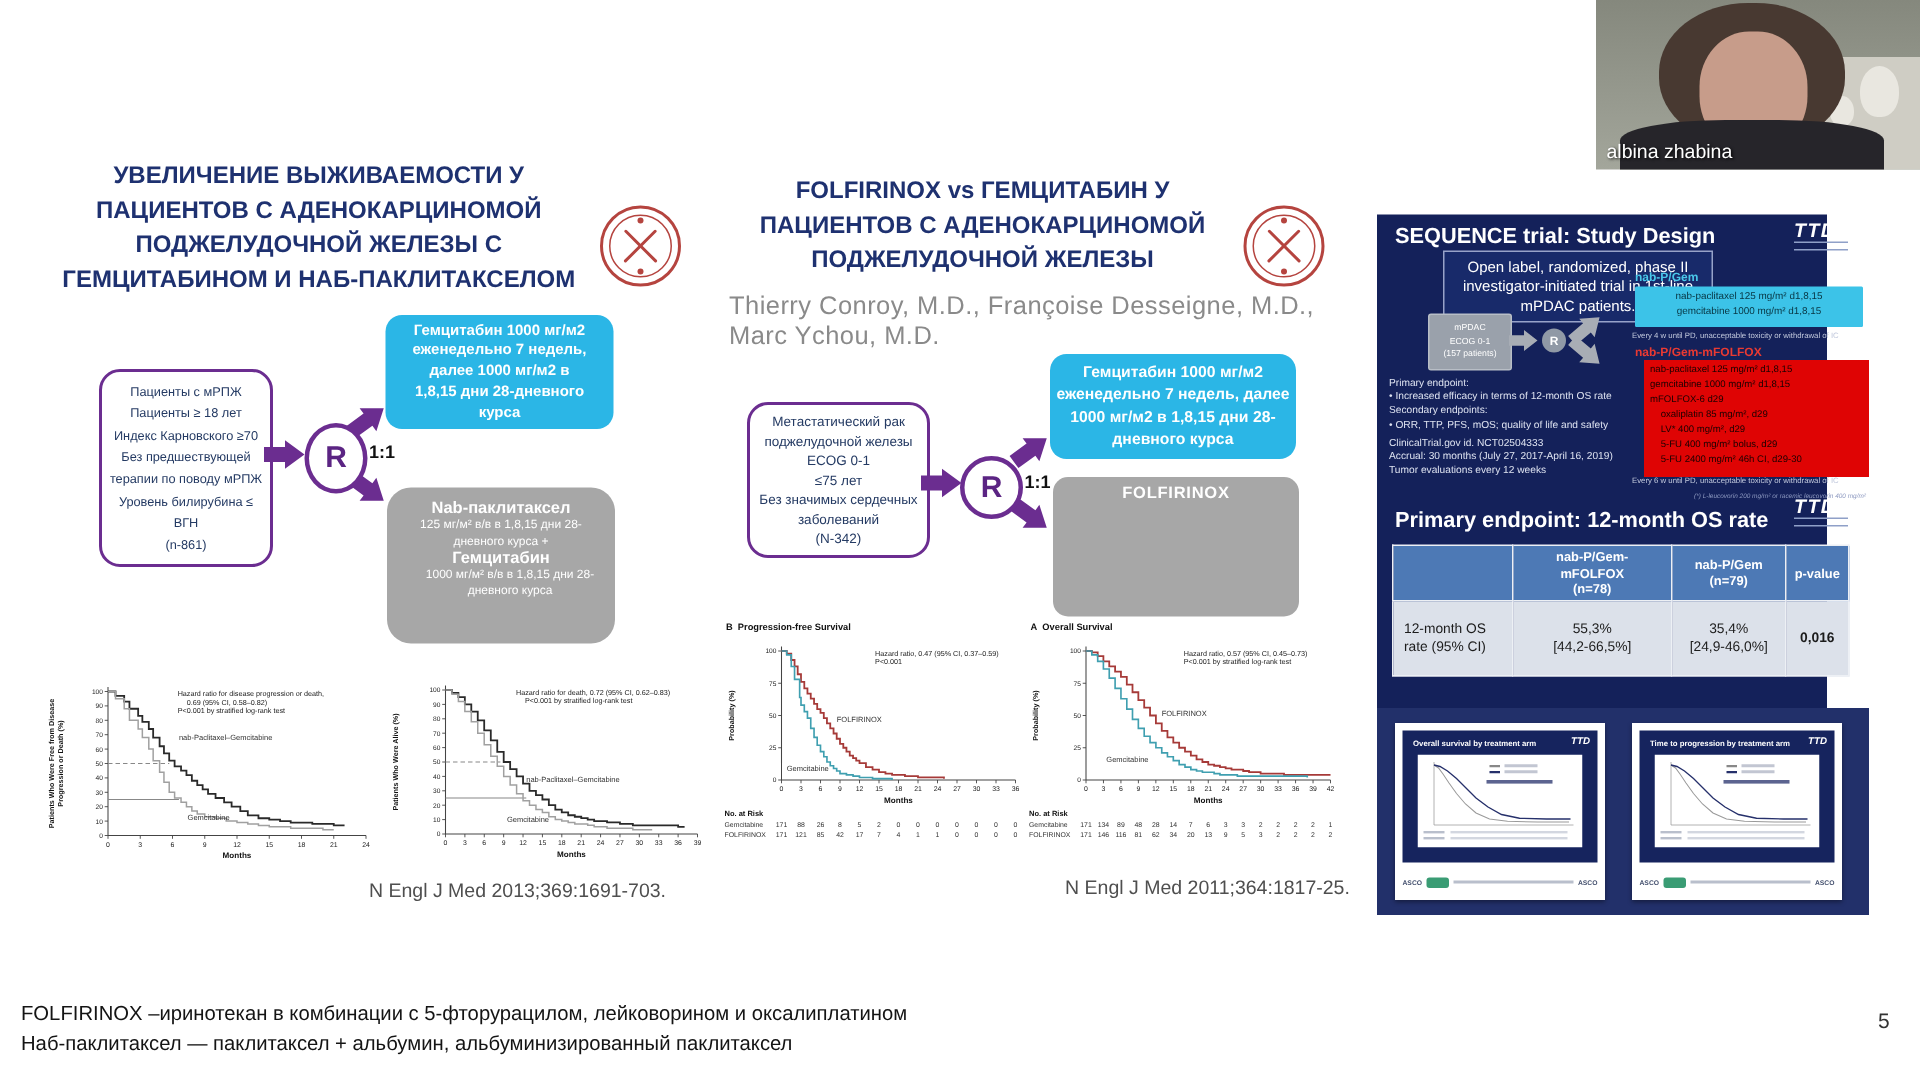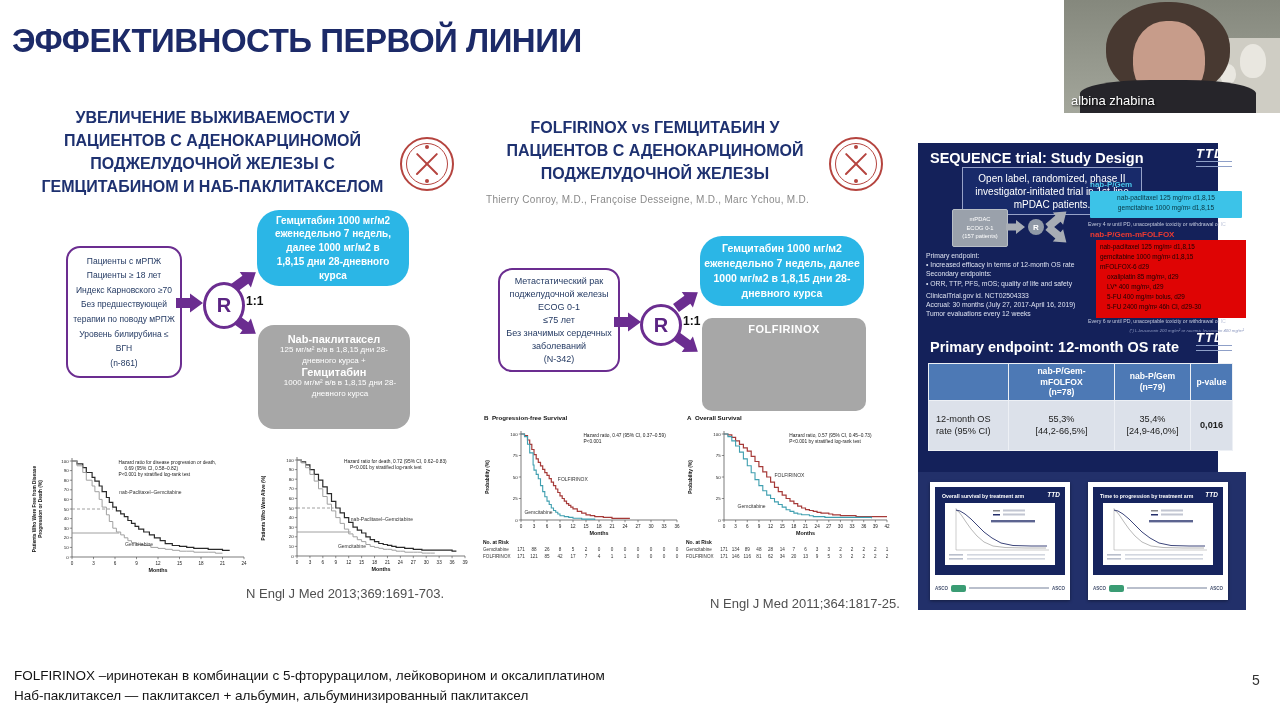--- a/index.html
+++ b/index.html
@@ -3,31 +3,31 @@
 <meta charset="utf-8">
 <style>
   html,body{margin:0;padding:0;background:#fff;}
   .stage{position:relative;width:1280px;height:720px;background:#fff;overflow:hidden;
          font-family:"Liberation Sans", sans-serif;}
   .abs{position:absolute;}
   .pre{white-space:pre-line;}
   .prew{white-space:pre-wrap;}
   .slide-title{left:12px;top:22px;font-size:33px;font-weight:800;color:#1c2a68;letter-spacing:-0.5px;}
   .study-heading{color:#1e3170;font-weight:bold;text-align:center;line-height:23px;font-size:16px;}
-  .authors{color:#8a8a8a;font-size:10px;letter-spacing:0.3px;}
+  .authors{color:#8a8a8a;font-size:17px;letter-spacing:0.3px;}
   
   .seal{border:2.5px solid #b5443f;border-radius:50%;background:#fff;}
   .seal-ring2{position:absolute;inset:4px;border:1.3px solid #b5443f;border-radius:50%;}
   .seal-x{position:absolute;left:20%;right:20%;top:48%;height:2.4px;background:#b5443f;border-radius:2px;}
   .seal-x.a{transform:rotate(45deg);} .seal-x.b{transform:rotate(-45deg);}
   .seal-dot{position:absolute;width:4px;height:4px;background:#b5443f;border-radius:50%;left:46%;}
   
   .flow-box{border:2px solid #6b2d90;border-radius:14px;background:#fff;color:#243a63;text-align:center;
             display:flex;align-items:center;justify-content:center;}
-  .cyan-box{background:#2bb6e6;color:#fff;border-radius:22px;font-weight:bold;text-align:center;
+  .cyan-box{background:#2bb6e6;color:#fff;border-radius:11px;font-weight:bold;text-align:center;
             display:flex;align-items:center;justify-content:center;}
   .gray-box{background:#a7a7a7;color:#fff;border-radius:16px;text-align:center;}
   .r-circle{border:3.5px solid #6b2d90;border-radius:50%;color:#5b2483;font-weight:800;
             display:flex;align-items:center;justify-content:center;background:#fff;}
   .ratio{font-weight:800;color:#111;font-size:12px;}
   .citation{color:#4f4f4f;font-size:13px;text-align:center;}
   
   .darkslide{background:#14215a;}
   .s3band{background:#22306a;}
   .ttd-text{font-style:italic;font-weight:800;color:#fff;letter-spacing:1px;font-size:13px;line-height:13px;}
@@ -71,21 +71,20 @@
   .cam-name{position:absolute;left:7px;bottom:5px;color:#fff;font-size:13px;
             text-shadow:1px 1px 2px rgba(0,0,0,0.9);}
   .footnote{color:#141414;font-size:13.5px;}
   .pagenum{color:#333;font-size:14px;}
 </style>
 </head>
 <body>
 
 <div class="stage">
 
-  <div class="abs slide-title">ЭФФЕКТИВНОСТЬ ПЕРВОЙ ЛИНИИ</div>
 
   <div>
     <div class="abs study-heading pre" style="left:30px;top:106px;width:365px;">УВЕЛИЧЕНИЕ ВЫЖИВАЕМОСТИ У
 ПАЦИЕНТОВ С АДЕНОКАРЦИНОМОЙ
 ПОДЖЕЛУДОЧНОЙ ЖЕЛЕЗЫ С
 ГЕМЦИТАБИНОМ И НАБ-ПАКЛИТАКСЕЛОМ</div>
     <div class="abs seal" style="left:400px;top:137px;width:50px;height:50px;">
       <div class="seal-ring2"></div>
       <div class="seal-x a"></div>
       <div class="seal-x b"></div>
@@ -451,21 +450,21 @@
           <text x="119.5" y="146" font-size="4.6" fill="#333" text-anchor="middle">13</text>
           <text x="131.14285714285714" y="146" font-size="4.6" fill="#333" text-anchor="middle">9</text>
           <text x="142.78571428571428" y="146" font-size="4.6" fill="#333" text-anchor="middle">5</text>
           <text x="154.42857142857144" y="146" font-size="4.6" fill="#333" text-anchor="middle">3</text>
           <text x="166.07142857142856" y="146" font-size="4.6" fill="#333" text-anchor="middle">2</text>
           <text x="177.7142857142857" y="146" font-size="4.6" fill="#333" text-anchor="middle">2</text>
           <text x="189.35714285714286" y="146" font-size="4.6" fill="#333" text-anchor="middle">2</text>
           <text x="201" y="146" font-size="4.6" fill="#333" text-anchor="middle">2</text>
         </svg></div>
 
-    <div class="abs citation" style="left:690px;top:596px;width:230px;">N Engl J Med 2011;364:1817-25.</div>
+    <div class="abs citation" style="left:690px;top:584px;width:230px;">N Engl J Med 2011;364:1817-25.</div>
   </div>
 
   <div class="abs darkslide" style="left:918px;top:143px;width:300px;height:467px;">
 
     <div class="abs sec-title" style="left:12px;top:7px;">SEQUENCE trial: Study Design</div>
     <div class="abs" style="left:278px;top:4px;">
       <div class="ttd-text">TTD</div>
       <div class="ttd-sub"></div>
     </div>
 

